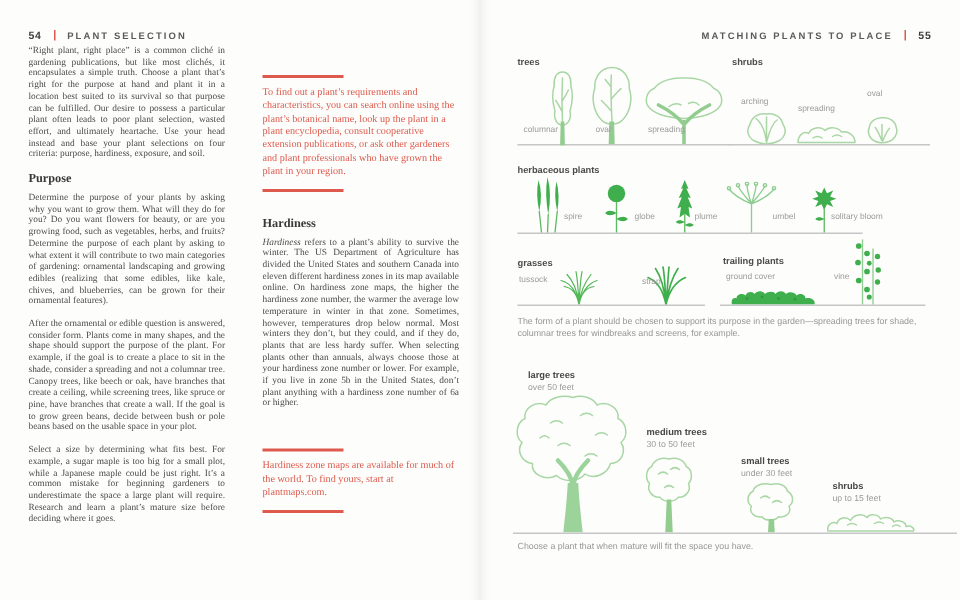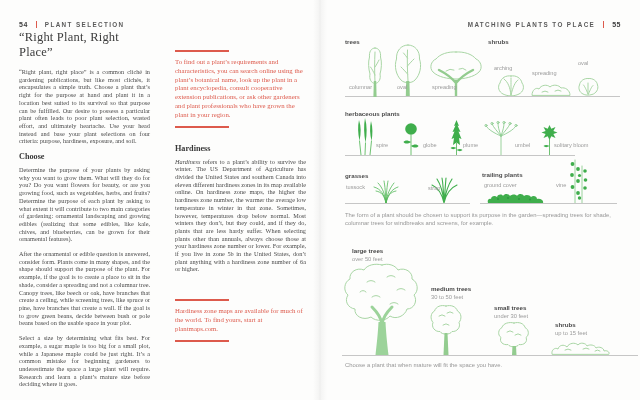--- a/index.html
+++ b/index.html
@@ -52,23 +52,22 @@
 <body>
 
 <div class="spread">
   <div class="gutter"></div>
 
   <div class="hdr lp-hdr">
     <span class="pnum">54</span><span class="hdiv"></span><span class="hsec">PLANT SELECTION</span>
   </div>
 
   <div class="col col1">
-    <h1 class="title">“Right Plant, Right Place”</h1>
     <p class="body">“Right plant, right place” is a common cliché in gardening publications, but like most clichés, it encapsulates a simple truth. Choose a plant that’s right for the purpose at hand and plant it in a location best suited to its survival so that purpose can be fulfilled. Our desire to possess a particular plant often leads to poor plant selection, wasted effort, and ultimately heartache. Use your head instead and base your plant selections on four criteria: purpose, hardiness, exposure, and soil.</p>
-    <h2 class="h2">Choose</h2>
+    <h2 class="h2">Purpose</h2>
     <p class="body">Determine the purpose of your plants by asking why you want to grow them. What will they do for you? Do you want flowers for beauty, or are you growing food, such as vegetables, herbs, and fruits? Determine the purpose of each plant by asking to what extent it will contribute to two main categories of gardening: ornamental landscaping and growing edibles (realizing that some edibles, like kale, chives, and blueberries, can be grown for their ornamental features).</p>
     <p class="body">After the ornamental or edible question is answered, consider form. Plants come in many shapes, and the shape should support the purpose of the plant. For example, if the goal is to create a place to sit in the shade, consider a spreading and not a columnar tree. Canopy trees, like beech or oak, have branches that create a ceiling, while screening trees, like spruce or pine, have branches that create a wall. If the goal is to grow green beans, decide between bush or pole beans based on the usable space in your plot.</p>
     <p class="body">Select a size by determining what fits best. For example, a sugar maple is too big for a small plot, while a Japanese maple could be just right. It’s a common mistake for beginning gardeners to underestimate the space a large plant will require. Research and learn a plant’s mature size before deciding where it goes.</p>
   </div>
 
   <div class="col col2">
     <div class="rule"></div>
     <p class="callout">To find out a plant’s requirements and characteristics, you can search online using the plant’s botanical name, look up the plant in a plant encyclopedia, consult cooperative extension publications, or ask other gardeners and plant professionals who have grown the plant in your region.</p>
     <div class="rule"></div>
     <h2 class="h2 mt">Hardiness</h2>

